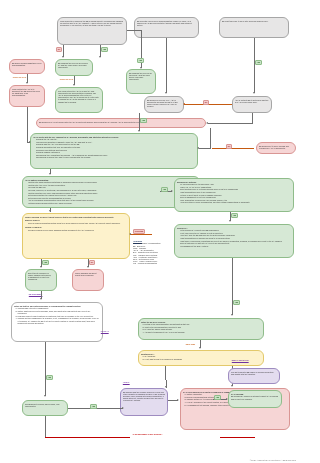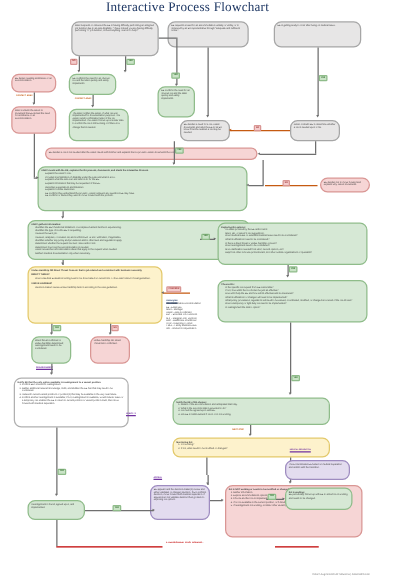--- a/index.html
+++ b/index.html
@@ -65,21 +65,20 @@
   .footer {
     position:absolute; right:4px; bottom:2px;
     font-size:2.1px; color:#7a7a7a;
   }
 </style>
 </head>
 <body>
 
 <div id="canvas">
 
-  <div class="title">Interactive Process Flowchart</div>
 
   <div class="node gray roundy" style="left:57px; top:17px; width:70px; height:28px;">
     <span>MGR suspects or observes the EE is having difficulty performing an assigned job function due to an ADA disability: "I have noticed you are having difficulty performing "x" job function, is there anything I can do to help?"</span>
   </div>
 
   <div class="node gray roundy" style="left:134px; top:17px; width:65px; height:21px;">
     <span>EE requests a need for an accommodation verbally or visibly, or is observed by an ER representative through "adequate and sufficient notice".</span>
   </div>
 
   <div class="node gray roundy" style="left:219px; top:17px; width:70px; height:21px;">

